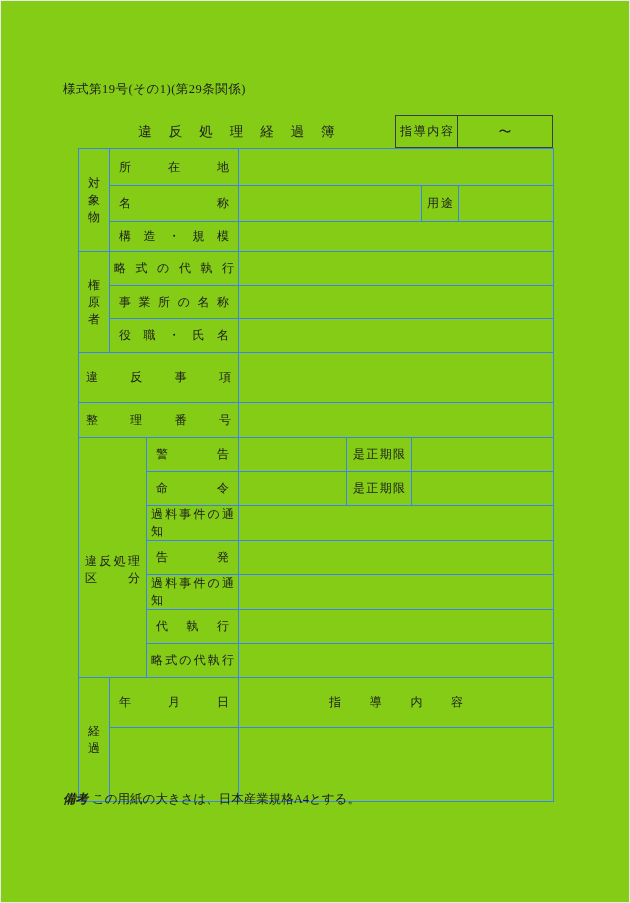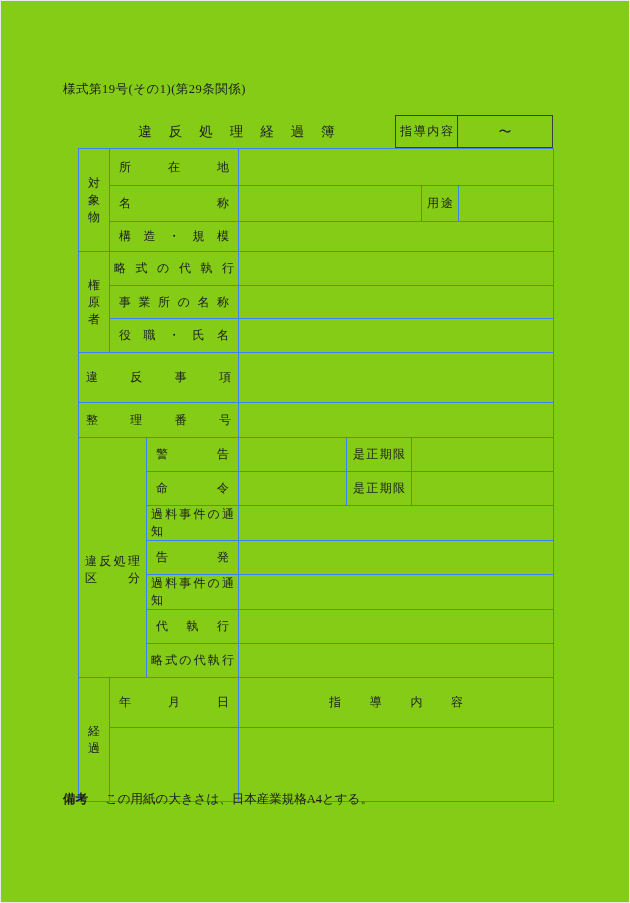--- a/index.html
+++ b/index.html
@@ -77,21 +77,21 @@
     height:100%; margin-top:24px;
   }
   .dispo-line {
     display:block; padding:0 6px;
     text-align:justify; text-align-last:justify; text-justify:inter-character;
   }
   .note {
     position:absolute; left:63px; top:791px;
     font-size:12.5px; white-space:nowrap;
   }
-  .note .note-label { font-weight:600; margin-right:17px; }
+  .note .note-label { font-weight:600; margin-right:4px;font-style:italic; }
 </style>
 </head>
 <body>
 
 <div class="sheet">
 
   <div class="form-number">様式第19号(その1)(第29条関係)</div>
 
   <div class="title-row">
     <div class="doc-title">

